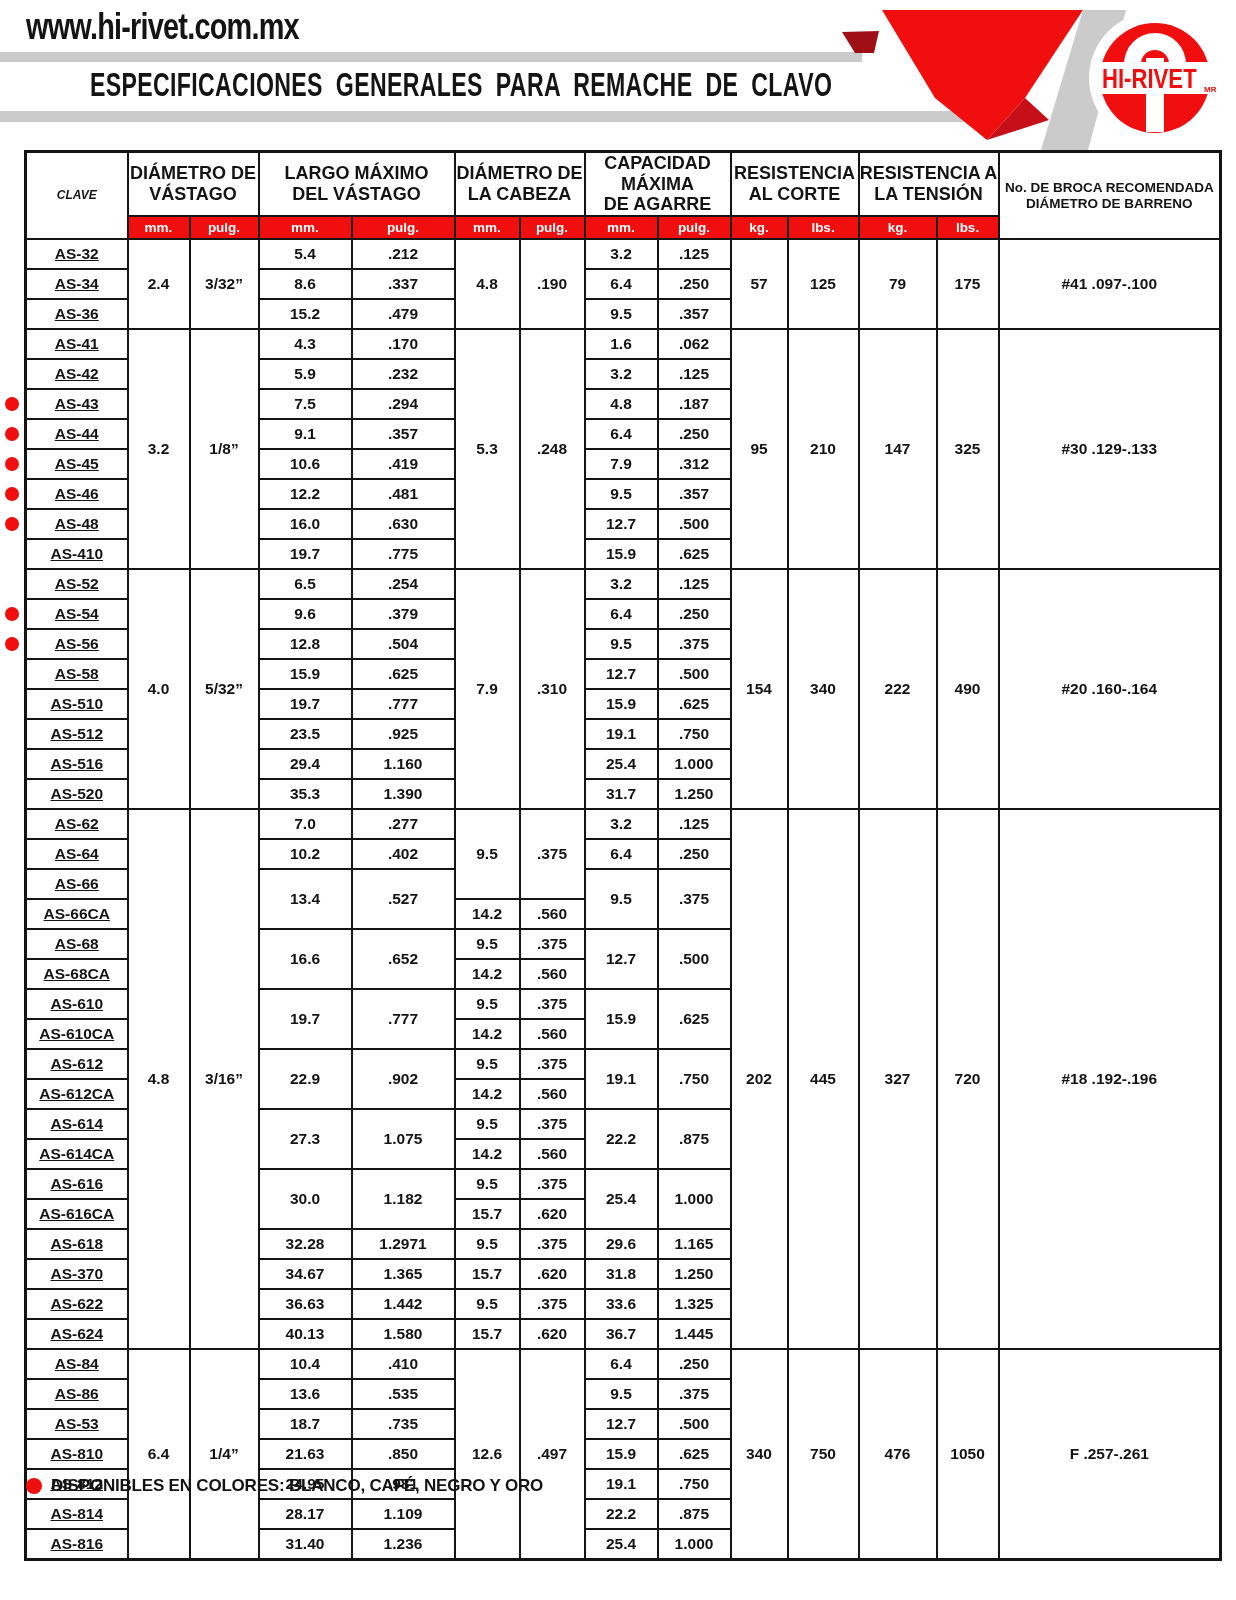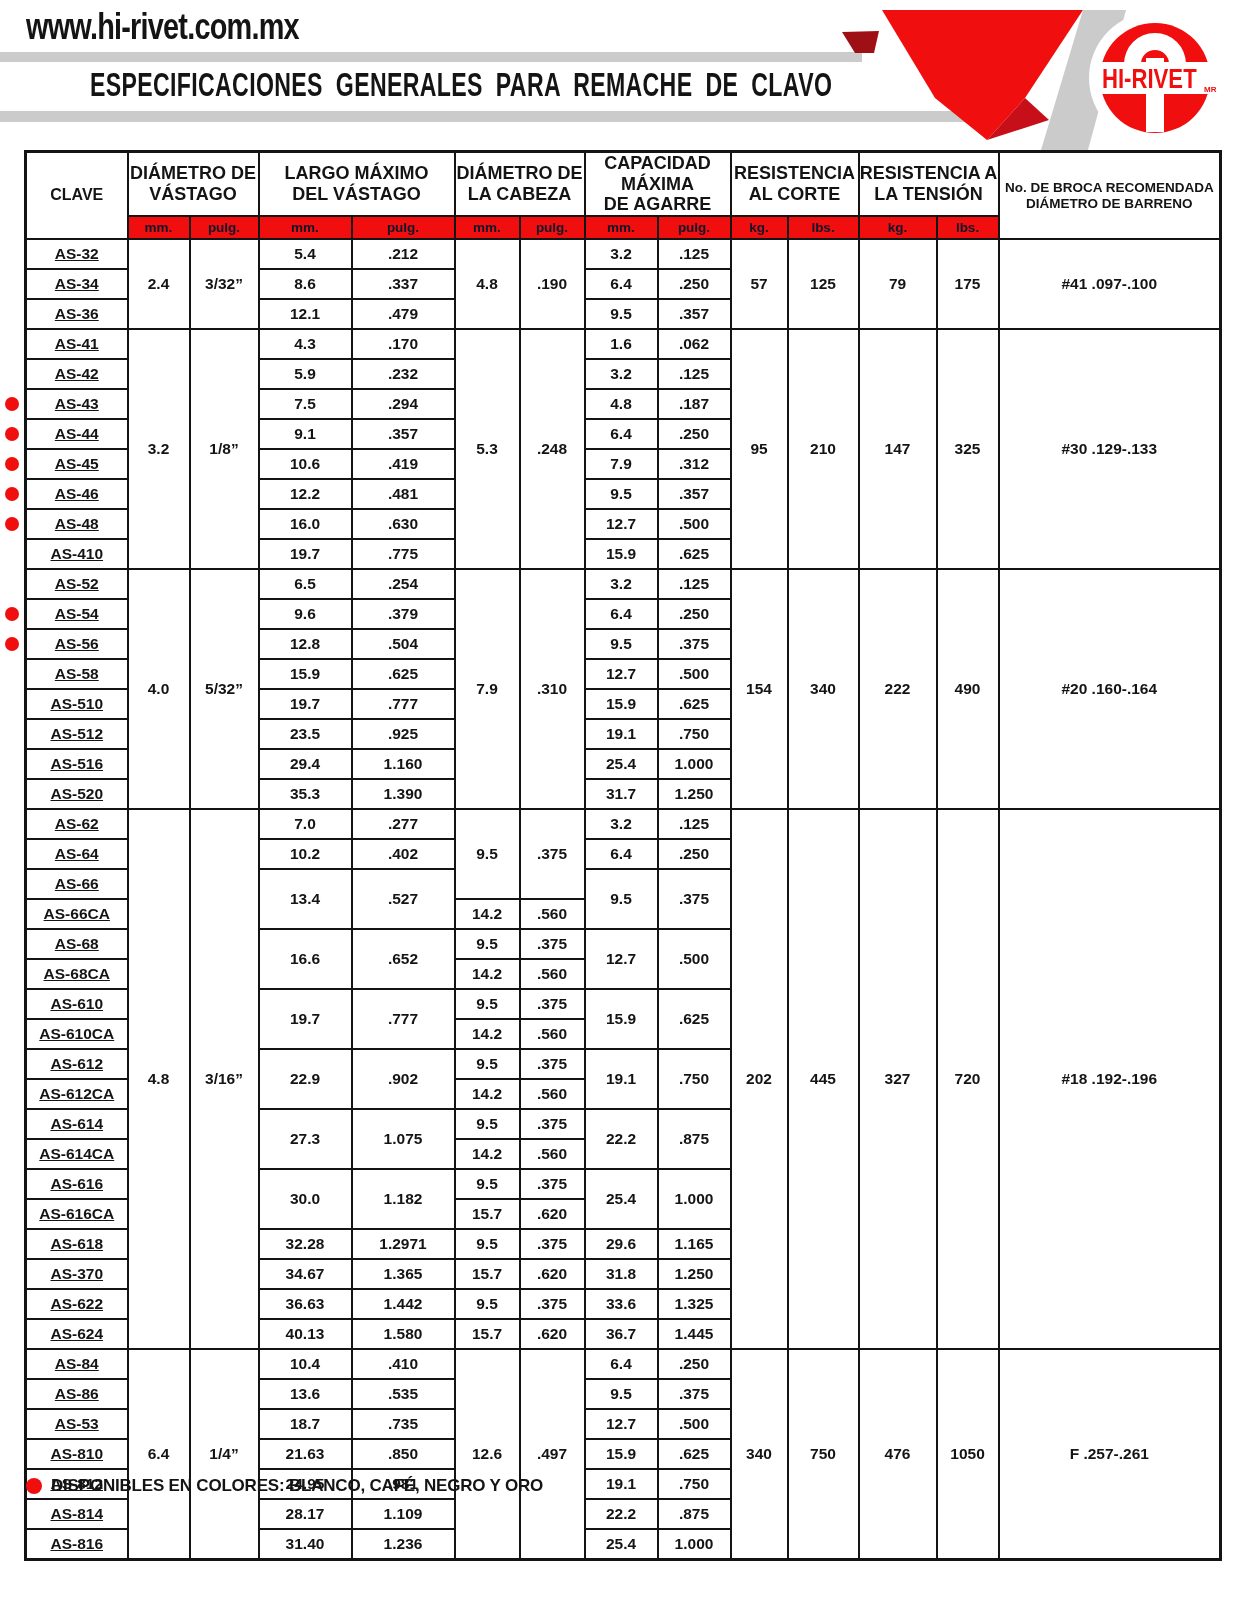--- a/index.html
+++ b/index.html
@@ -34,23 +34,23 @@
   #spec-table {
     position:absolute; left:24px; top:150px; z-index:2;
     border-collapse:collapse; table-layout:fixed; width:1195px;
     border:3px solid var(--ink);
   }
   #spec-table th, #spec-table td {
     border:2px solid var(--ink); text-align:center; vertical-align:middle;
     padding:0; overflow:visible;
   }
   thead tr.main th { height:45px; font-size:18px; font-weight:700; line-height:1.15; background:#fff; white-space:pre-line; }
-  thead tr.main th.clave-h { font-size:16px; }
+  thead tr.main th.clave-h { font-size:12px;font-style:italic; }
   thead tr.main th.broca-h { font-size:13.5px; }
-  thead tr.sub th { height:23px; font-size:13.5px; font-weight:700; color:#0f172a; background:var(--red); }
+  thead tr.sub th { height:23px; font-size:13.5px; font-weight:700; color:#ffffff; background:var(--red); }
   tbody tr { height:30px; }
   tbody td { font-size:15.5px; font-weight:700; background:#fff; }
   tbody td.clave { text-align:left; padding-left:12px; position:relative;text-decoration:underline; }
   tbody td.gs { border-top:3px solid var(--ink); }
   .dot {
     position:absolute; left:-22px; top:50%; margin-top:-7px;
     width:14px; height:14px; border-radius:50%; background:var(--red);
   }
   #footnote {
     position:absolute; left:26px; top:1476px; z-index:2;
@@ -151,21 +151,21 @@
       </tr>
       <tr>
         <td class="clave">AS-34</td>
         <td rowspan="1">8.6</td>
         <td rowspan="1">.337</td>
         <td rowspan="1">6.4</td>
         <td rowspan="1">.250</td>
       </tr>
       <tr>
         <td class="clave">AS-36</td>
-        <td rowspan="1">12.1</td>
+        <td rowspan="1">15.2</td>
         <td rowspan="1">.479</td>
         <td rowspan="1">9.5</td>
         <td rowspan="1">.357</td>
       </tr>
       <tr>
         <td class="clave gs">AS-41</td>
         <td class="gs" rowspan="8">3.2</td>
         <td class="gs" rowspan="8">1/8”</td>
         <td class="gs" rowspan="1">4.3</td>
         <td class="gs" rowspan="1">.170</td>

